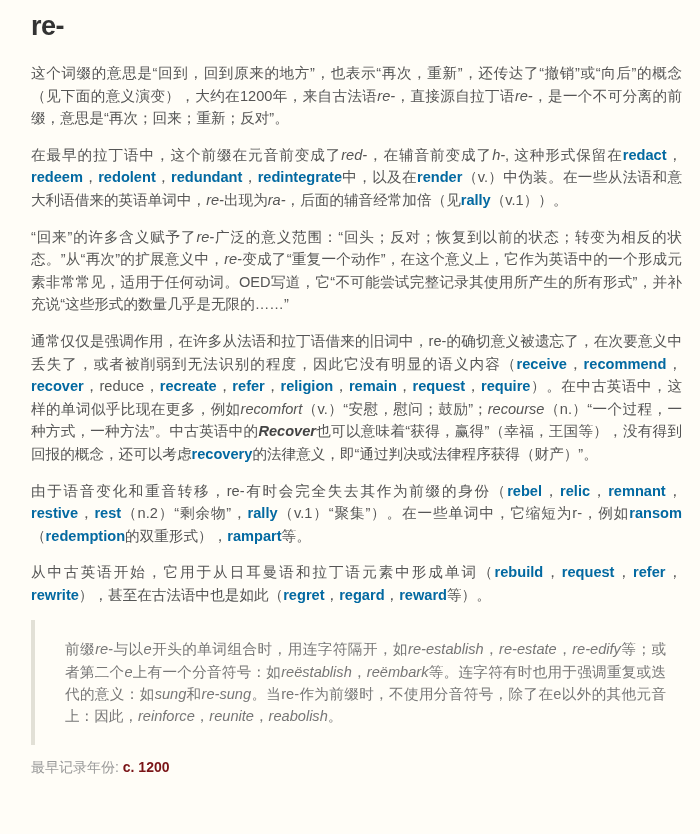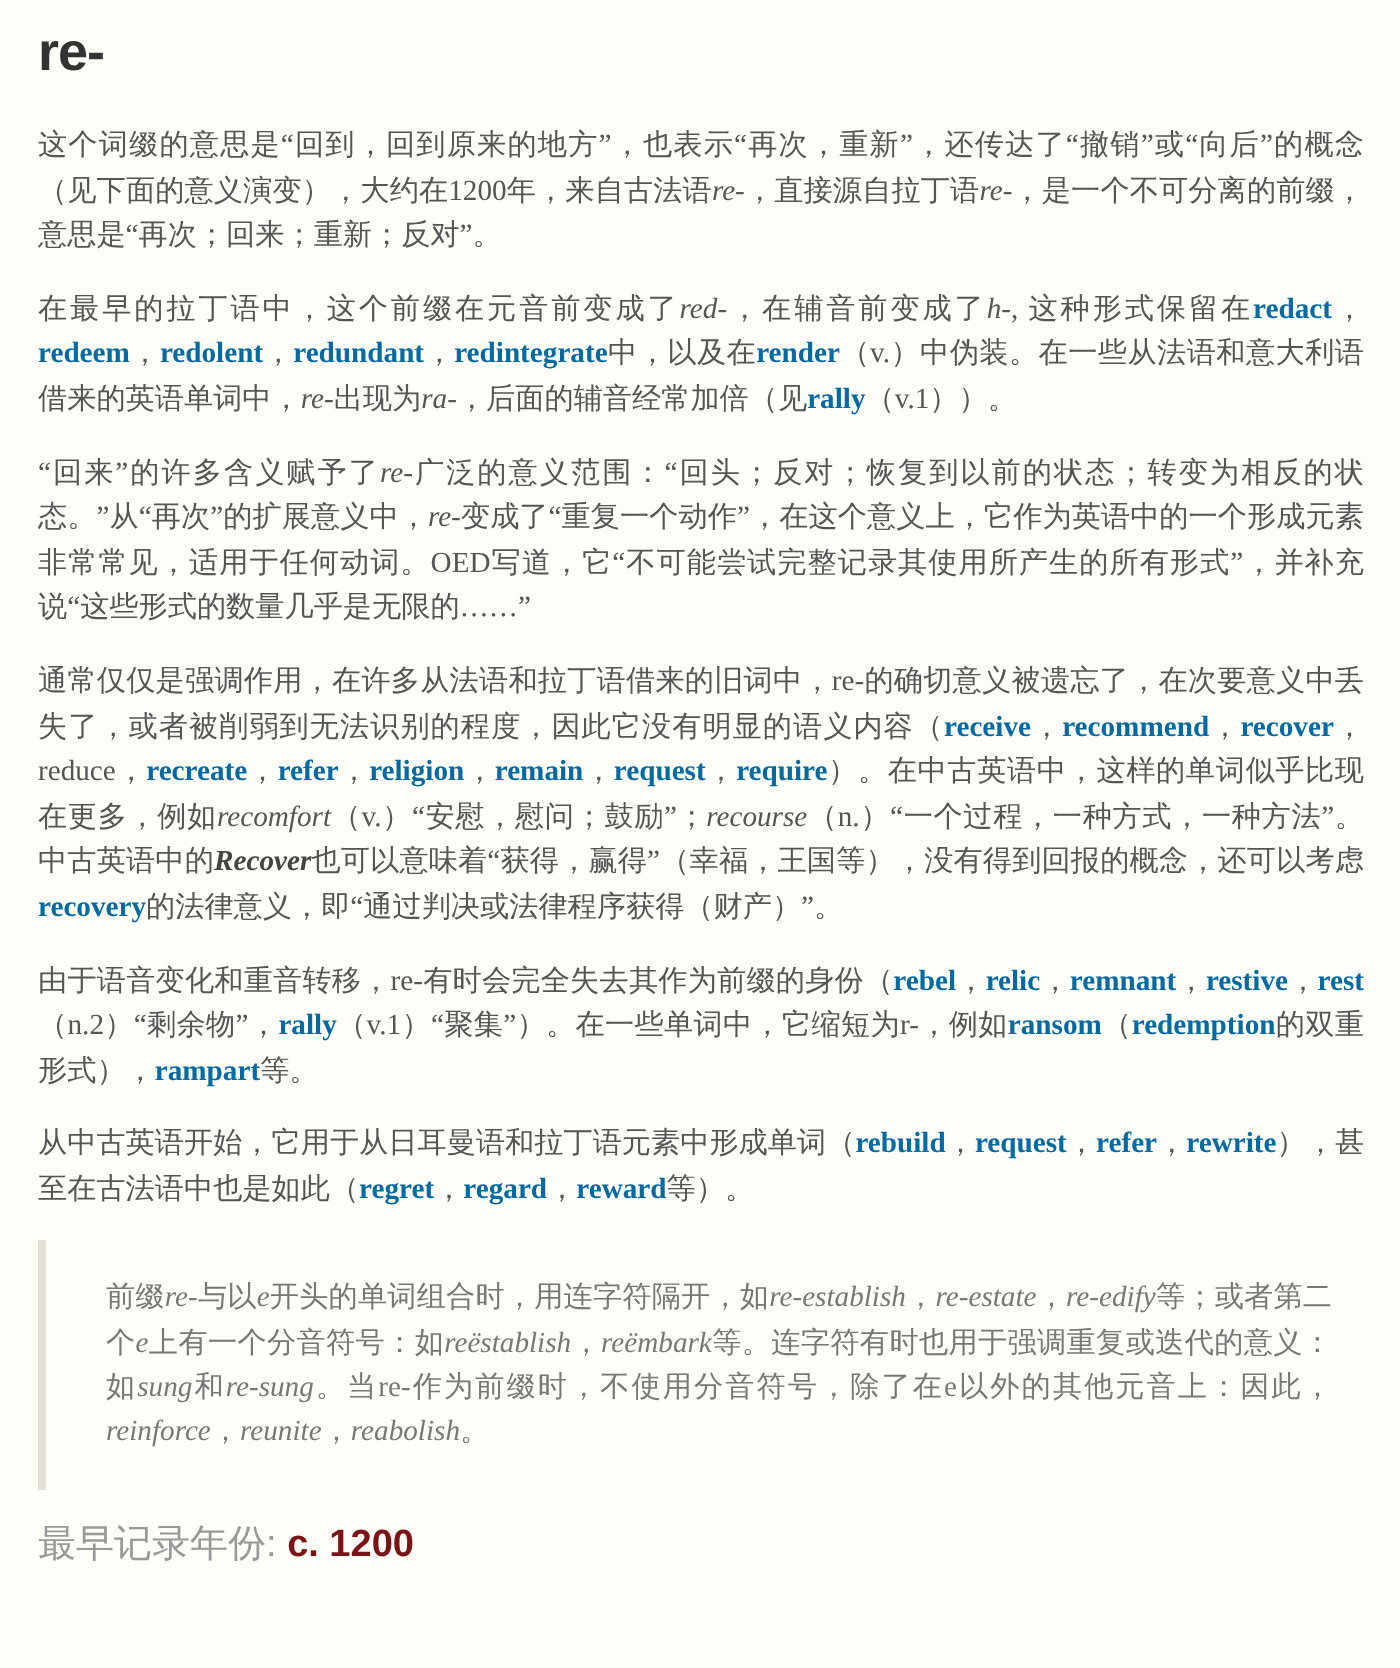--- a/index.html
+++ b/index.html
@@ -8,57 +8,56 @@
       background: #fffdf7;
     }
     body {
       width: 700px;
       height: 834px;
       overflow: hidden;
       font-family: "Liberation Sans", "DejaVu Sans", sans-serif;
       color: #444;
     }
     .page {
-      padding: 4px 18px 0 19px;
+      padding: 4px 18px 0 31px;
     }
     h1 {
       font-family: "Liberation Sans", sans-serif;
       font-weight: bold;
       font-size: 27px;
       color: #333;
       margin: 6px 0 20px 0;
       letter-spacing: -0.5px;
       line-height: 32px;
     }
     p {
       margin: 0 0 14px 0;
       font-size: 14.6px;
       line-height: 22.6px;
       color: #555;
       text-align: justify;
-      font-family: Liberation Serif, serif;
     }
     .bold {
       font-weight: bold;
       color: #0369a1;
     }
     .it { font-style: italic; }
     .itb { font-style: italic; font-weight: bold; color: #444; }
     blockquote {
       margin: 4px 0 14px 0;
       padding: 2px 0 2px 14px;
       border-left: 4px solid #e2e0d6;
     }
     blockquote p {
       color: #777;
       margin: 16px;
       line-height: 22.2px;
     }
     .footer {
-      font-size: 19px;
+      font-size: 14px;
       color: #999;
       margin-top: 14px;
     }
     .footer .year {
       font-weight: bold;
       color: #7a1417;
     }
   </style>
 </head>
 <body>

